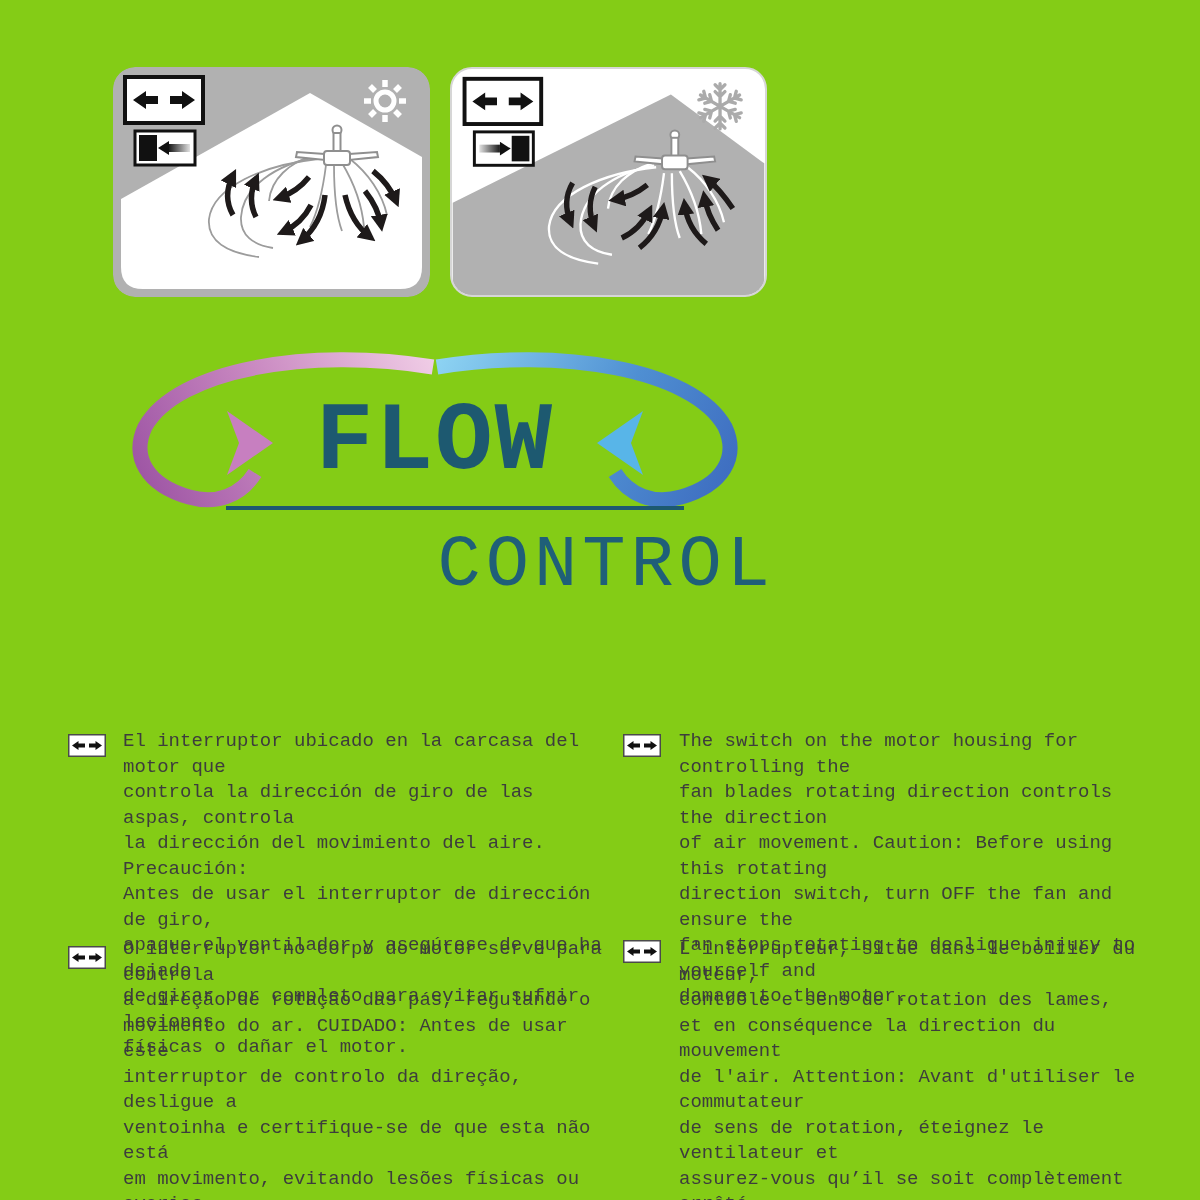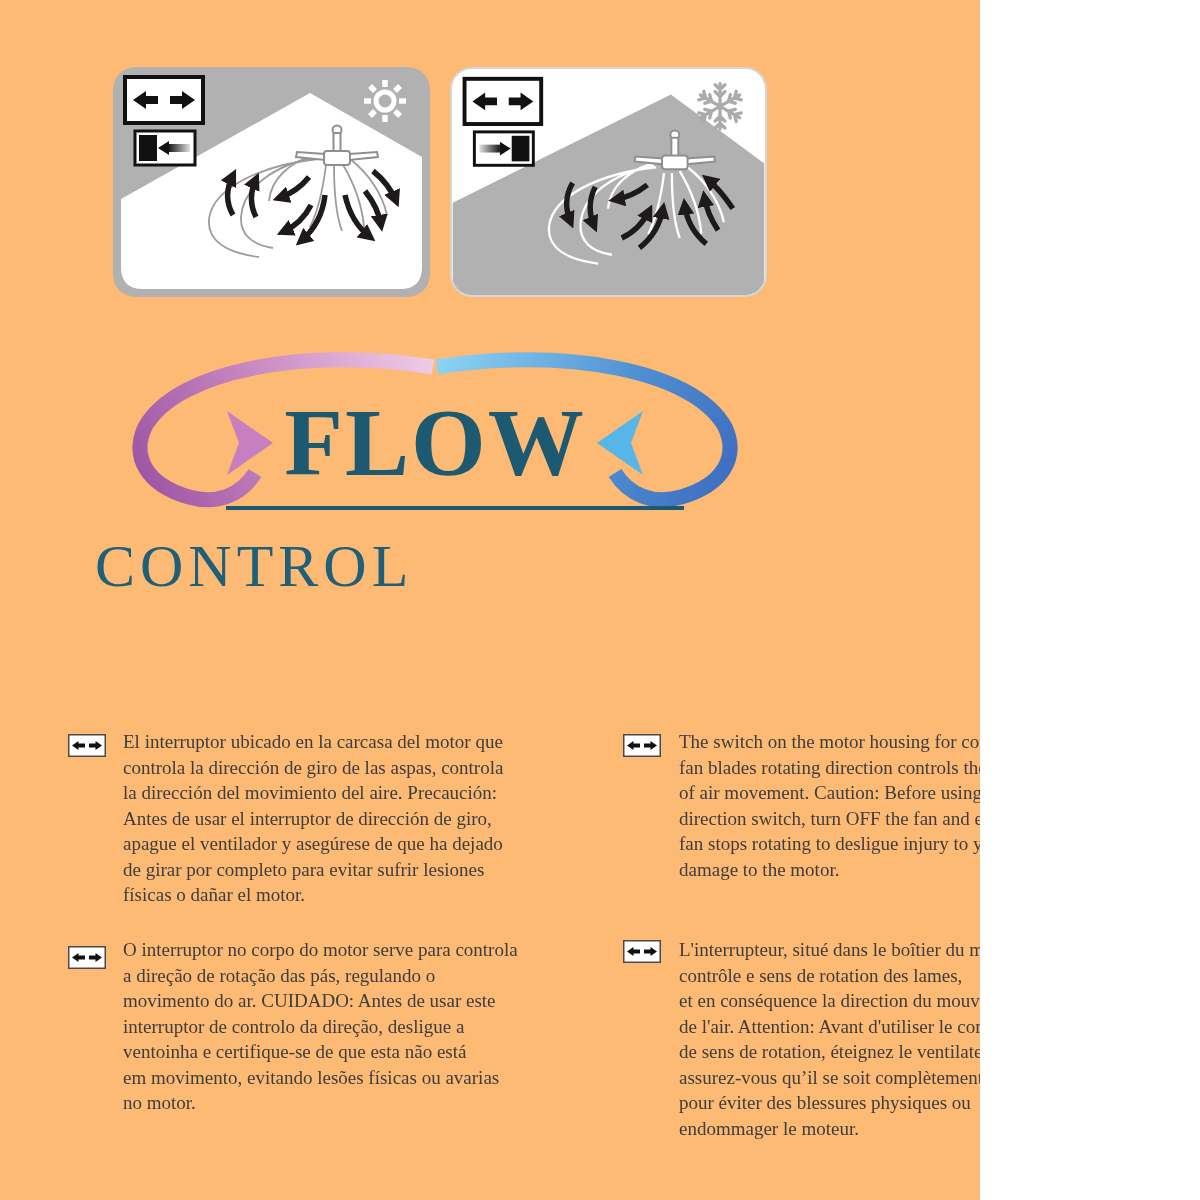--- a/index.html
+++ b/index.html
@@ -1,32 +1,32 @@
 <!DOCTYPE html>
 <html><head>
 <meta charset="utf-8">
 <style>
   html,body{margin:0;padding:0;background:#ffffff;}
-  .page{position:relative;width:980px;height:1200px;background:#fdba74;
-        font-family:Liberation Serif, serif;overflow:hidden;}
+  .page{position:relative;width:1200px;height:1200px;background:#84cc16;
+        font-family:Liberation Mono, monospace;overflow:hidden;}
 
   
   .panel{position:absolute;top:67px;width:317px;height:230px;border-radius:22px;overflow:hidden;}
   .panel-summer{left:113px;}
   .panel-winter{left:450px;background:#ffffff;border:2px solid #d6d6d6;box-sizing:border-box;}
   .panel svg{display:block;width:100%;height:100%;}
 
   
   .logo{position:absolute;left:95px;top:345px;width:680px;height:290px;}
   .logo svg{position:absolute;left:0;top:0;width:680px;height:290px;}
   .logo-flow{position:absolute;left:0;right:0;top:50px;text-align:center;
              font-size:96px;font-weight:700;letter-spacing:2px;color:#1d5970;line-height:96px;}
   .logo-rule{position:absolute;left:131px;top:161px;width:458px;height:4px;background:#1d5970;}
-  .logo-control{position:absolute;left:0;right:0;top:177px;text-align:left;
-                font-size:60px;font-weight:400;letter-spacing:5px;color:#1f5f78;line-height:88px;}
+  .logo-control{position:absolute;left:0;right:0;top:177px;text-align:right;
+                font-size:72px;font-weight:400;letter-spacing:5px;color:#1f5f78;line-height:88px;}
 
   
   .para-icon{position:absolute;width:38px;height:23px;}
   .para-icon svg{display:block;width:100%;height:100%;}
   .para-text{position:absolute;margin:1px;font-size:19px;line-height:25.5px;color:#3d3d3d;
              white-space:pre-line;}
   .icon-es{left:68px;top:734px;}   .text-es{left:122px;top:728px;width:480px;}
   .icon-en{left:623px;top:734px;}  .text-en{left:678px;top:728px;width:460px;}
   .icon-pt{left:68px;top:946px;}   .text-pt{left:122px;top:936px;width:480px;}
   .icon-fr{left:623px;top:940px;}  .text-fr{left:678px;top:936px;width:460px;}

